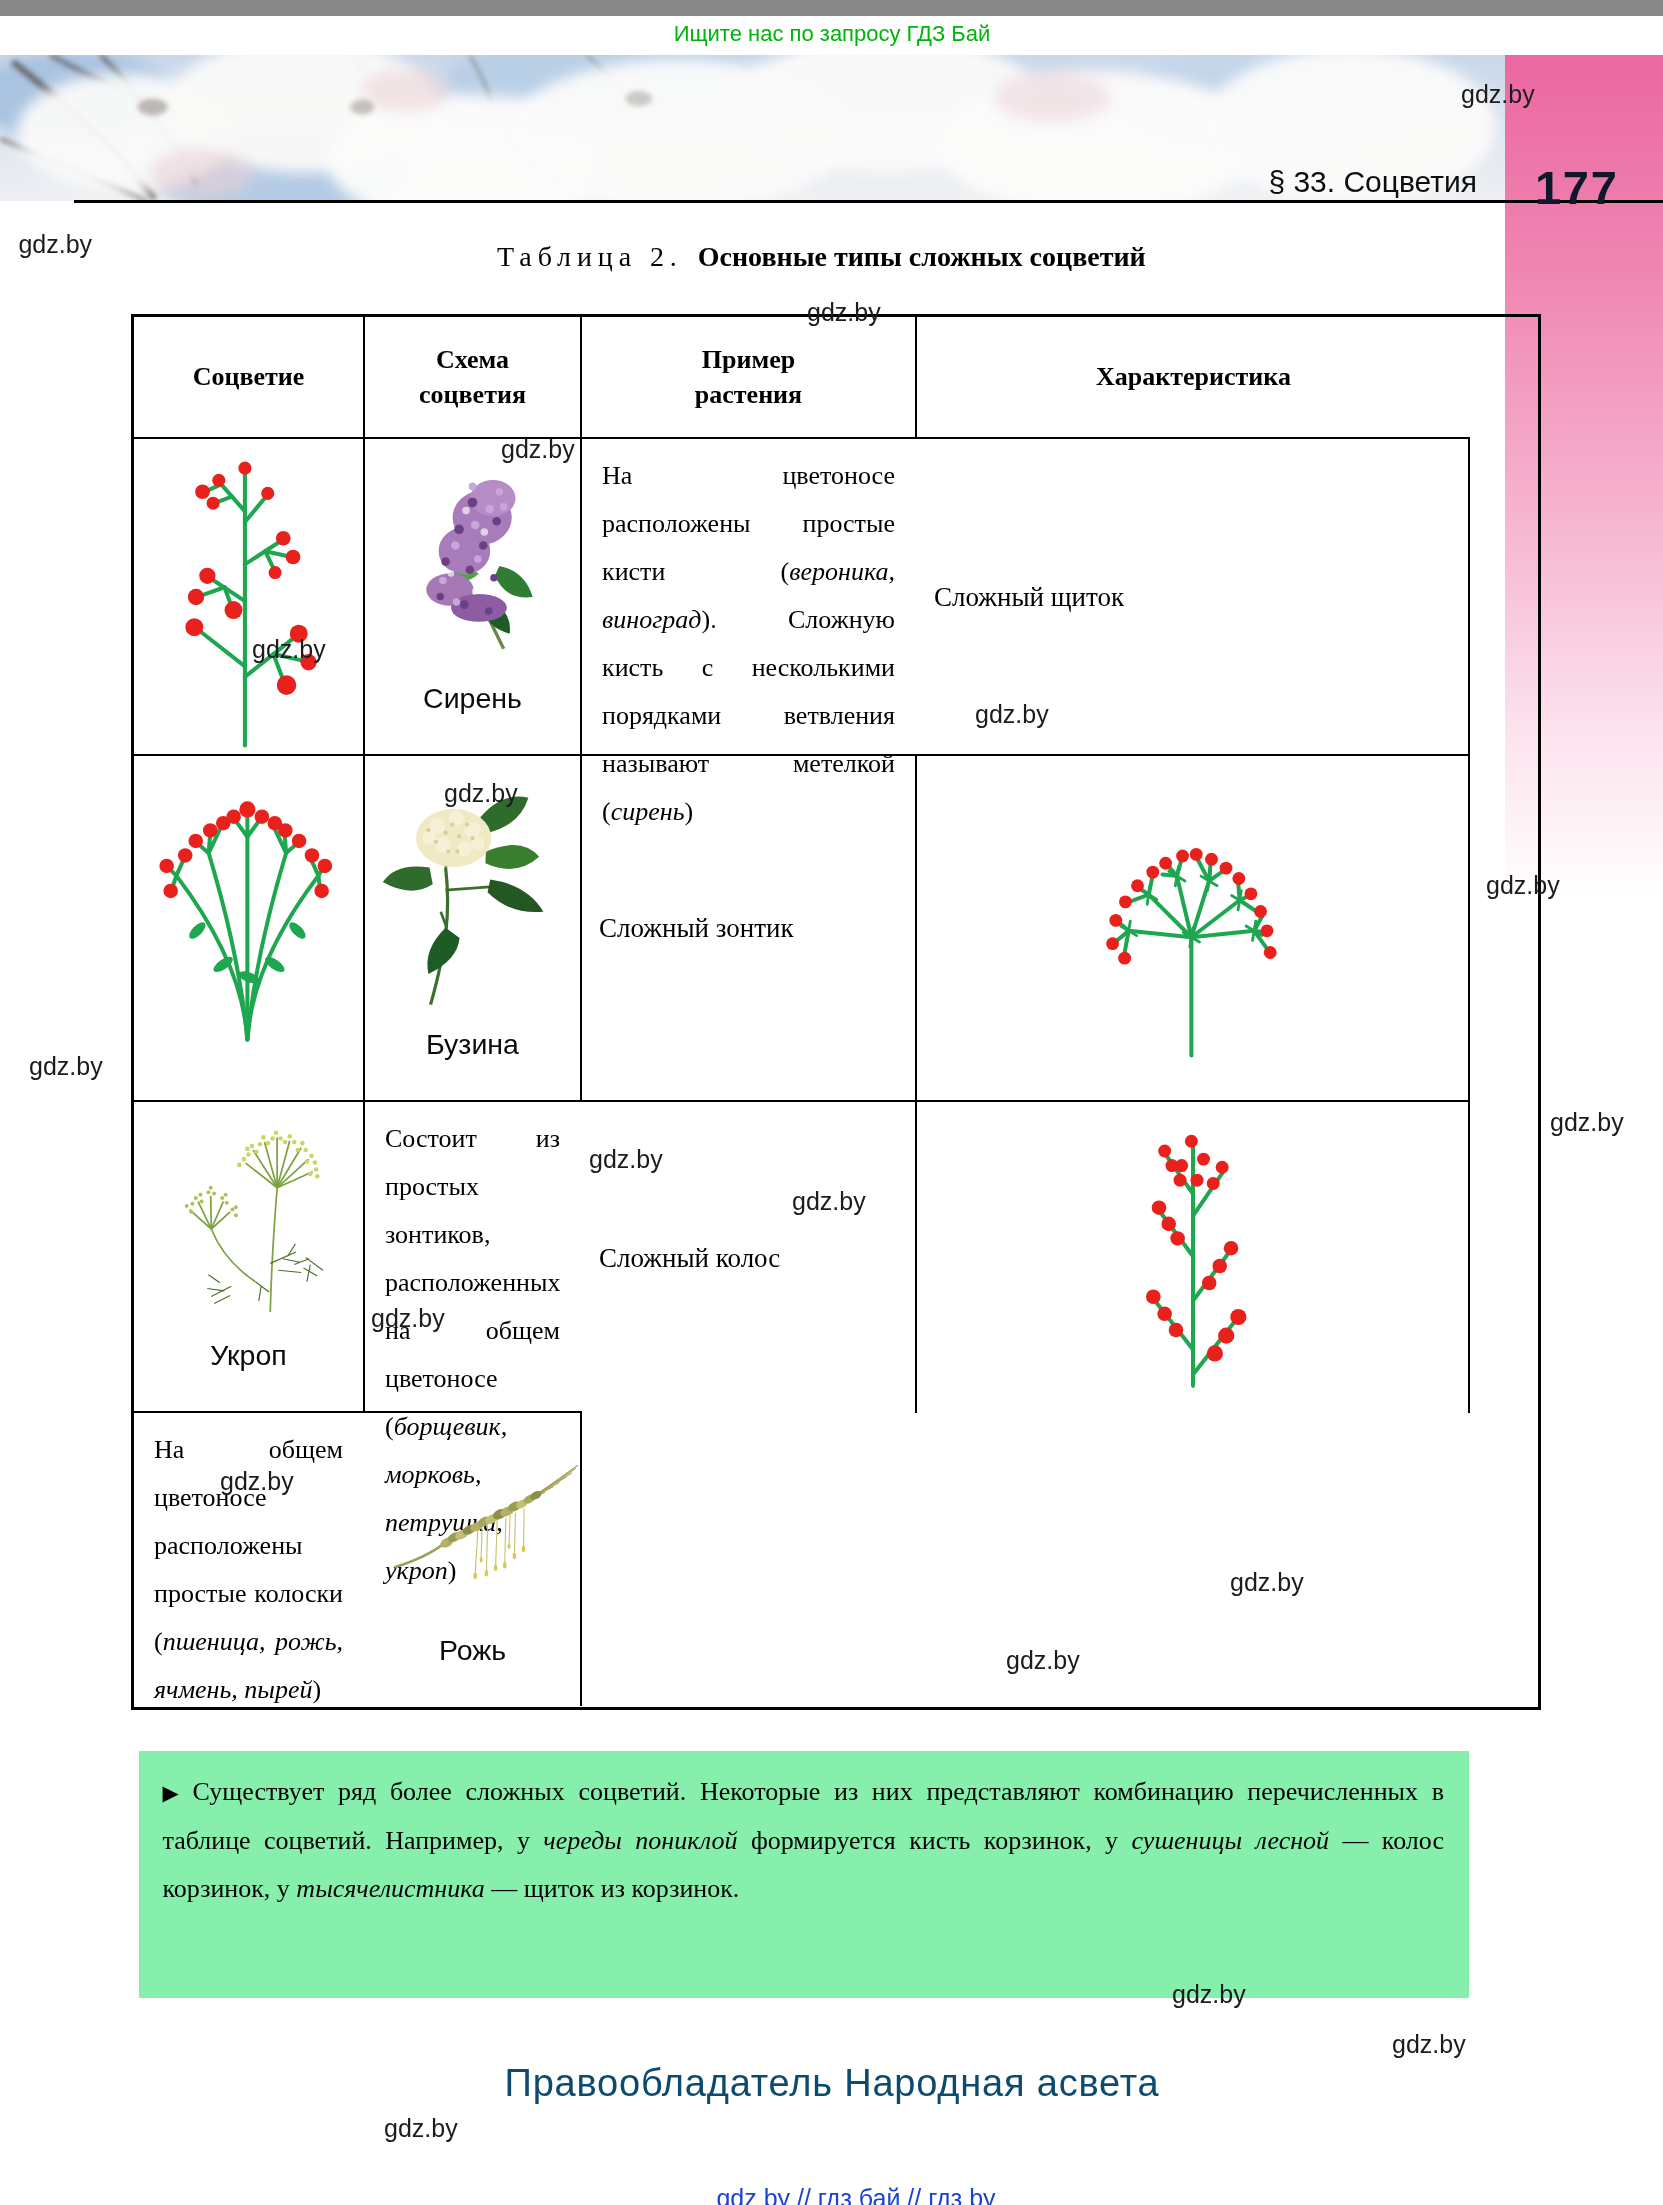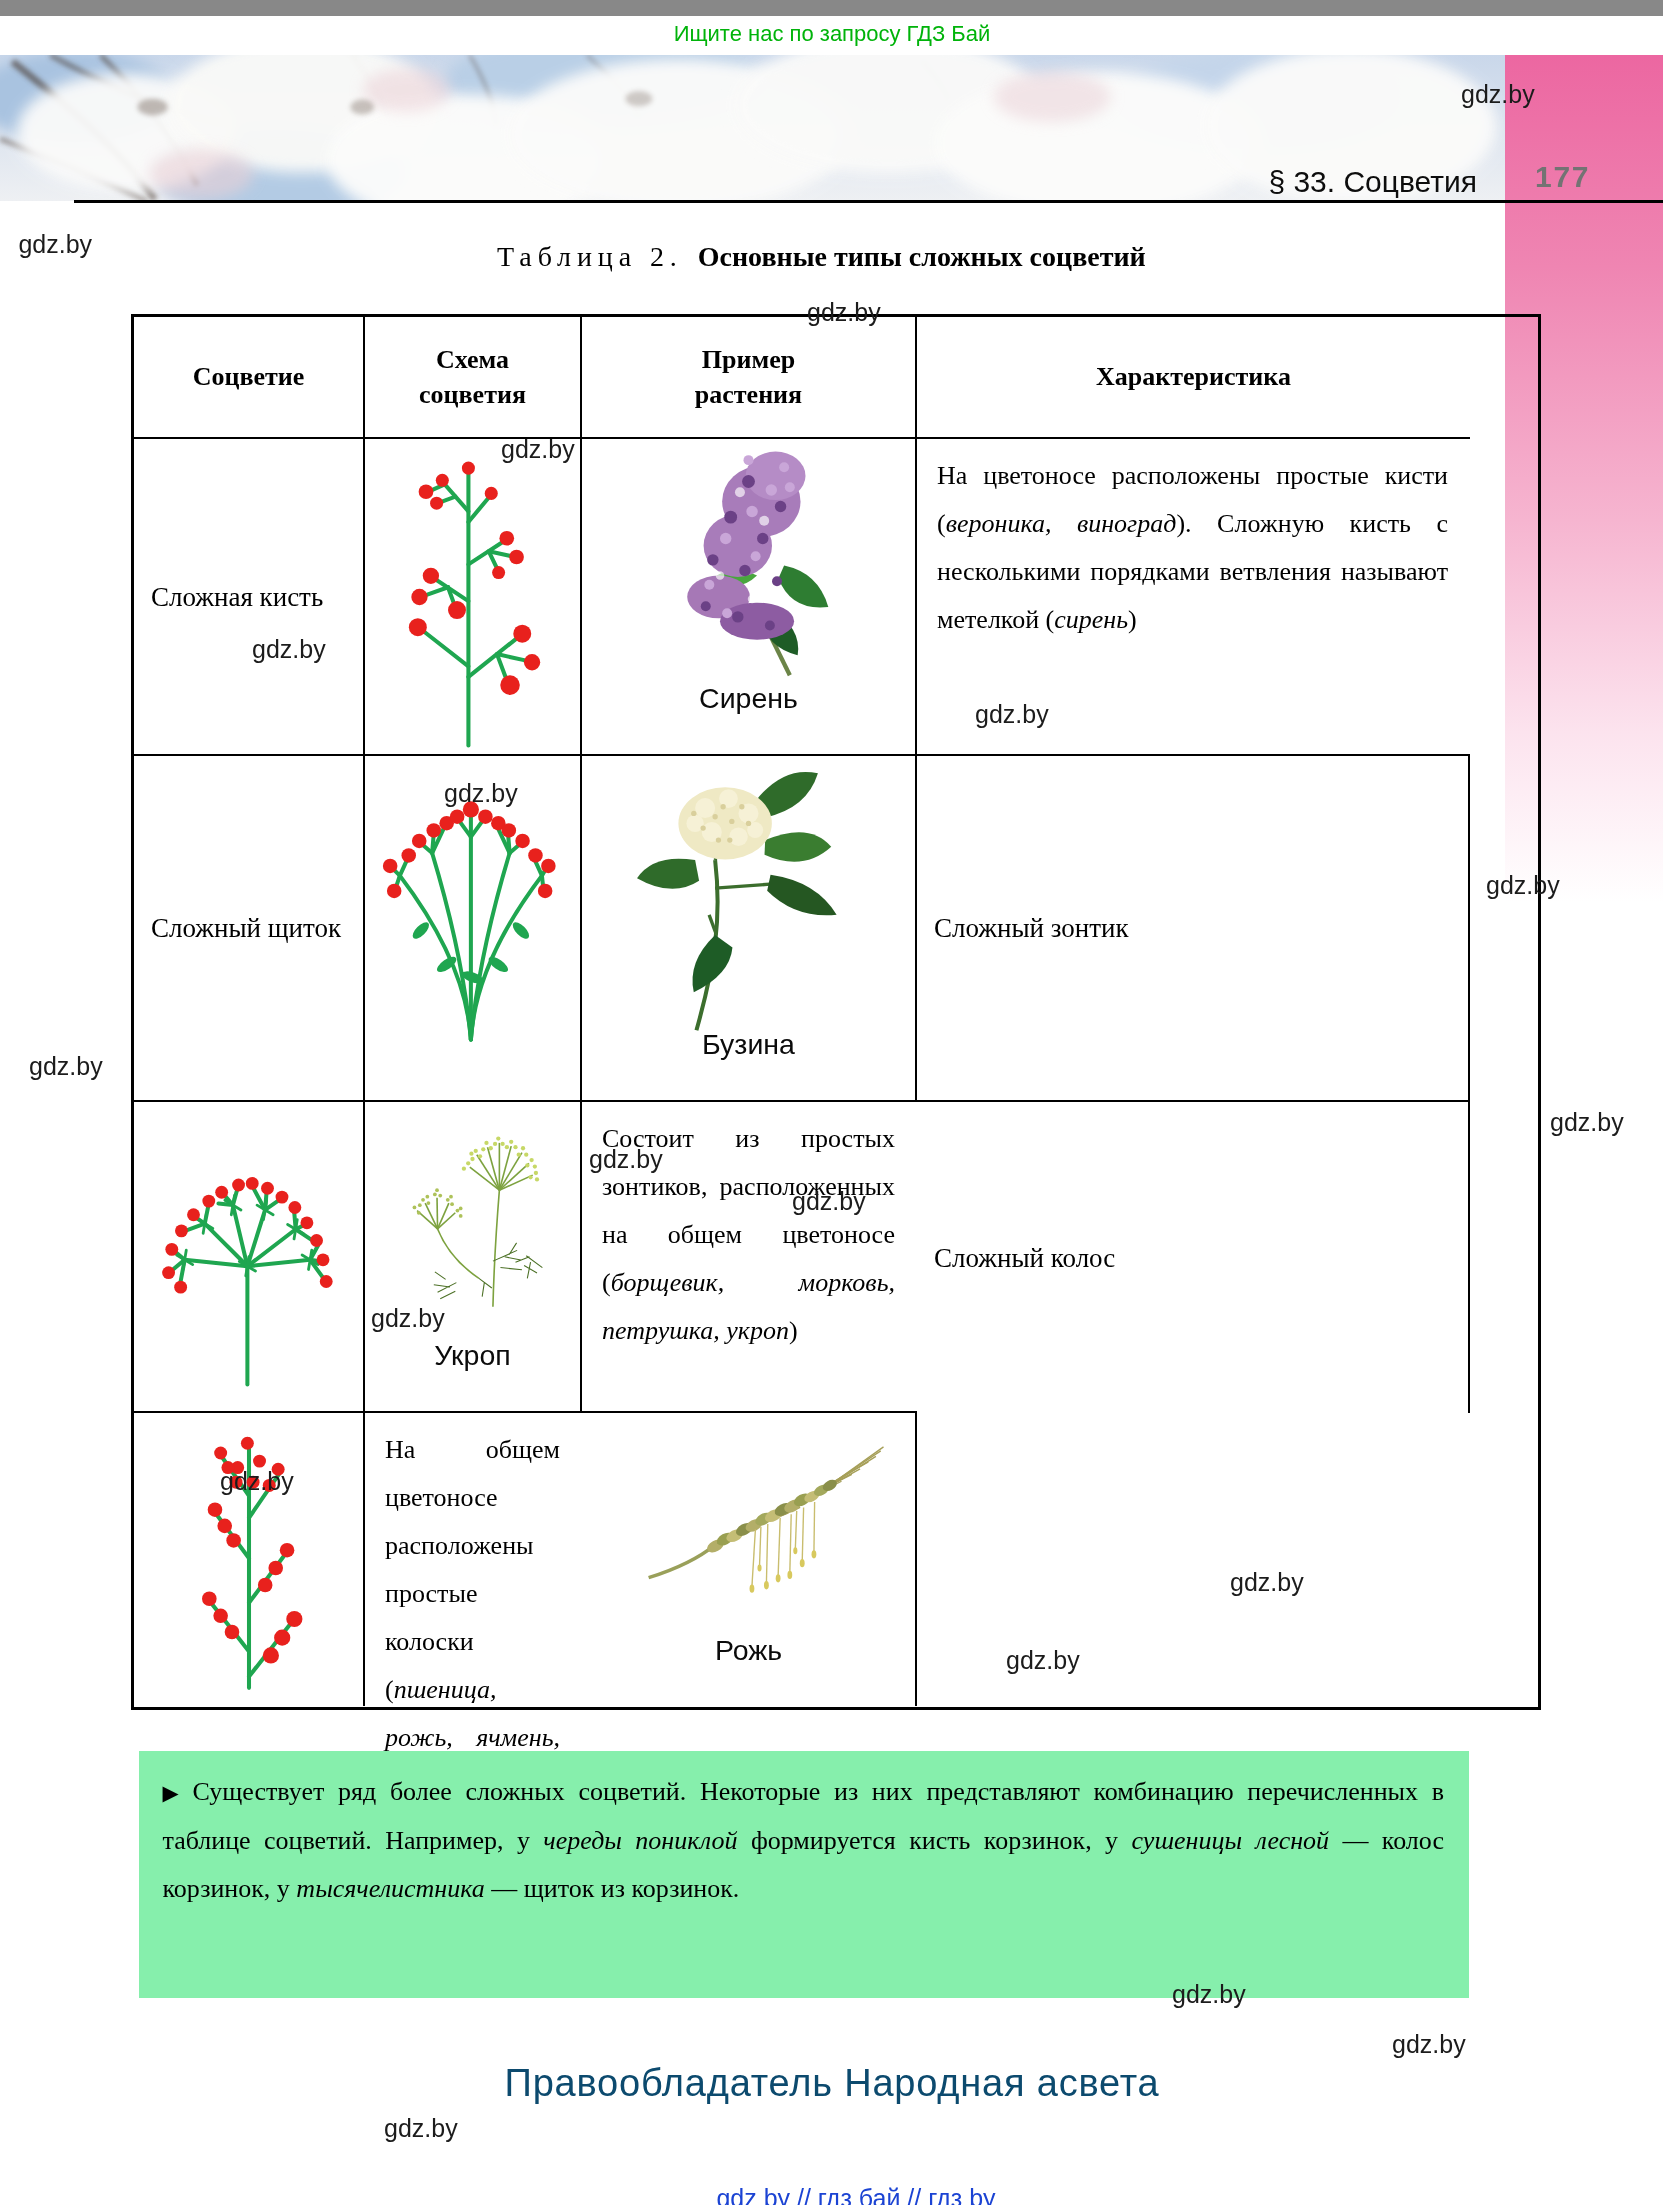--- a/index.html
+++ b/index.html
@@ -9,21 +9,21 @@
   .top-link{position:absolute;top:5px;left:0;width:100%;text-align:center;
             font-family:"Liberation Sans",sans-serif;font-size:22px;color:#00b30a;}
   
   .banner{position:absolute;left:0;top:39px;width:1505px;height:146px;overflow:hidden;}
   .header-rule{position:absolute;left:74px;top:184px;width:1590px;height:3.4px;background:#000;}
   .pink-bar{position:absolute;left:1505px;top:39px;width:158px;height:847px;
             background:linear-gradient(#ec67a1 0%,#ef85b2 25%,#f6b5d0 55%,#fce3ee 80%,#ffffff 100%);}
   .section-title{position:absolute;top:149px;left:1073px;width:404px;text-align:right;
                  font-family:"Liberation Sans",sans-serif;font-size:30px;color:#0d0d0d;}
   .page-number{position:absolute;top:144px;left:1535px;font-family:"Liberation Sans",sans-serif;
-               font-size:30px;font-weight:bold;color:#737373;letter-spacing:1.7px;}
+               font-size:47px;font-weight:bold;color:#0f172a;letter-spacing:1.7px;}
   
   .tbl-title{position:absolute;top:225px;left:497px;font-size:28px;white-space:nowrap;}
   .tbl-title .pre{letter-spacing:5.9px;margin-right:15px;}
   .tbl-title .main{font-weight:bold;}
   
   .tbl{position:absolute;left:131px;top:298px;width:1410px;height:1396px;border:3.4px solid #000;
        box-sizing:border-box;display:grid;grid-template-columns:231px 217px 335px 553px;
        grid-template-rows:122px 317px 346px 311px 293px;}
   .c{border-right:2.5px solid #000;border-bottom:2.5px solid #000;position:relative;box-sizing:border-box;}
   .lc{border-right:none;} .lr{border-bottom:none;}
@@ -109,21 +109,20 @@
 
   <div class="tbl">
 
     <div class="c hcell">Соцветие</div>
     <div class="c hcell">Схема
 соцветия</div>
     <div class="c hcell">Пример
 растения</div>
     <div class="c hcell lc">Характеристика</div>
 
-    <div class="c ncell">Сложная кисть</div>
     <div class="c scell">
       <svg width="218" height="310" viewBox="0 0 260 380">
         <g stroke="#1fa650" stroke-width="5" fill="none" stroke-linecap="round">
           <path d="M125,372 V38"></path>
           <path d="M125,85 L96,52"></path>
             <path d="M109,67 L90,74"></path>
             <path d="M96,52 L78,60"></path>
           <path d="M125,98 L150,68"></path>
           <path d="M125,150 L168,122"></path>
             <path d="M150,134 L178,140"></path>

